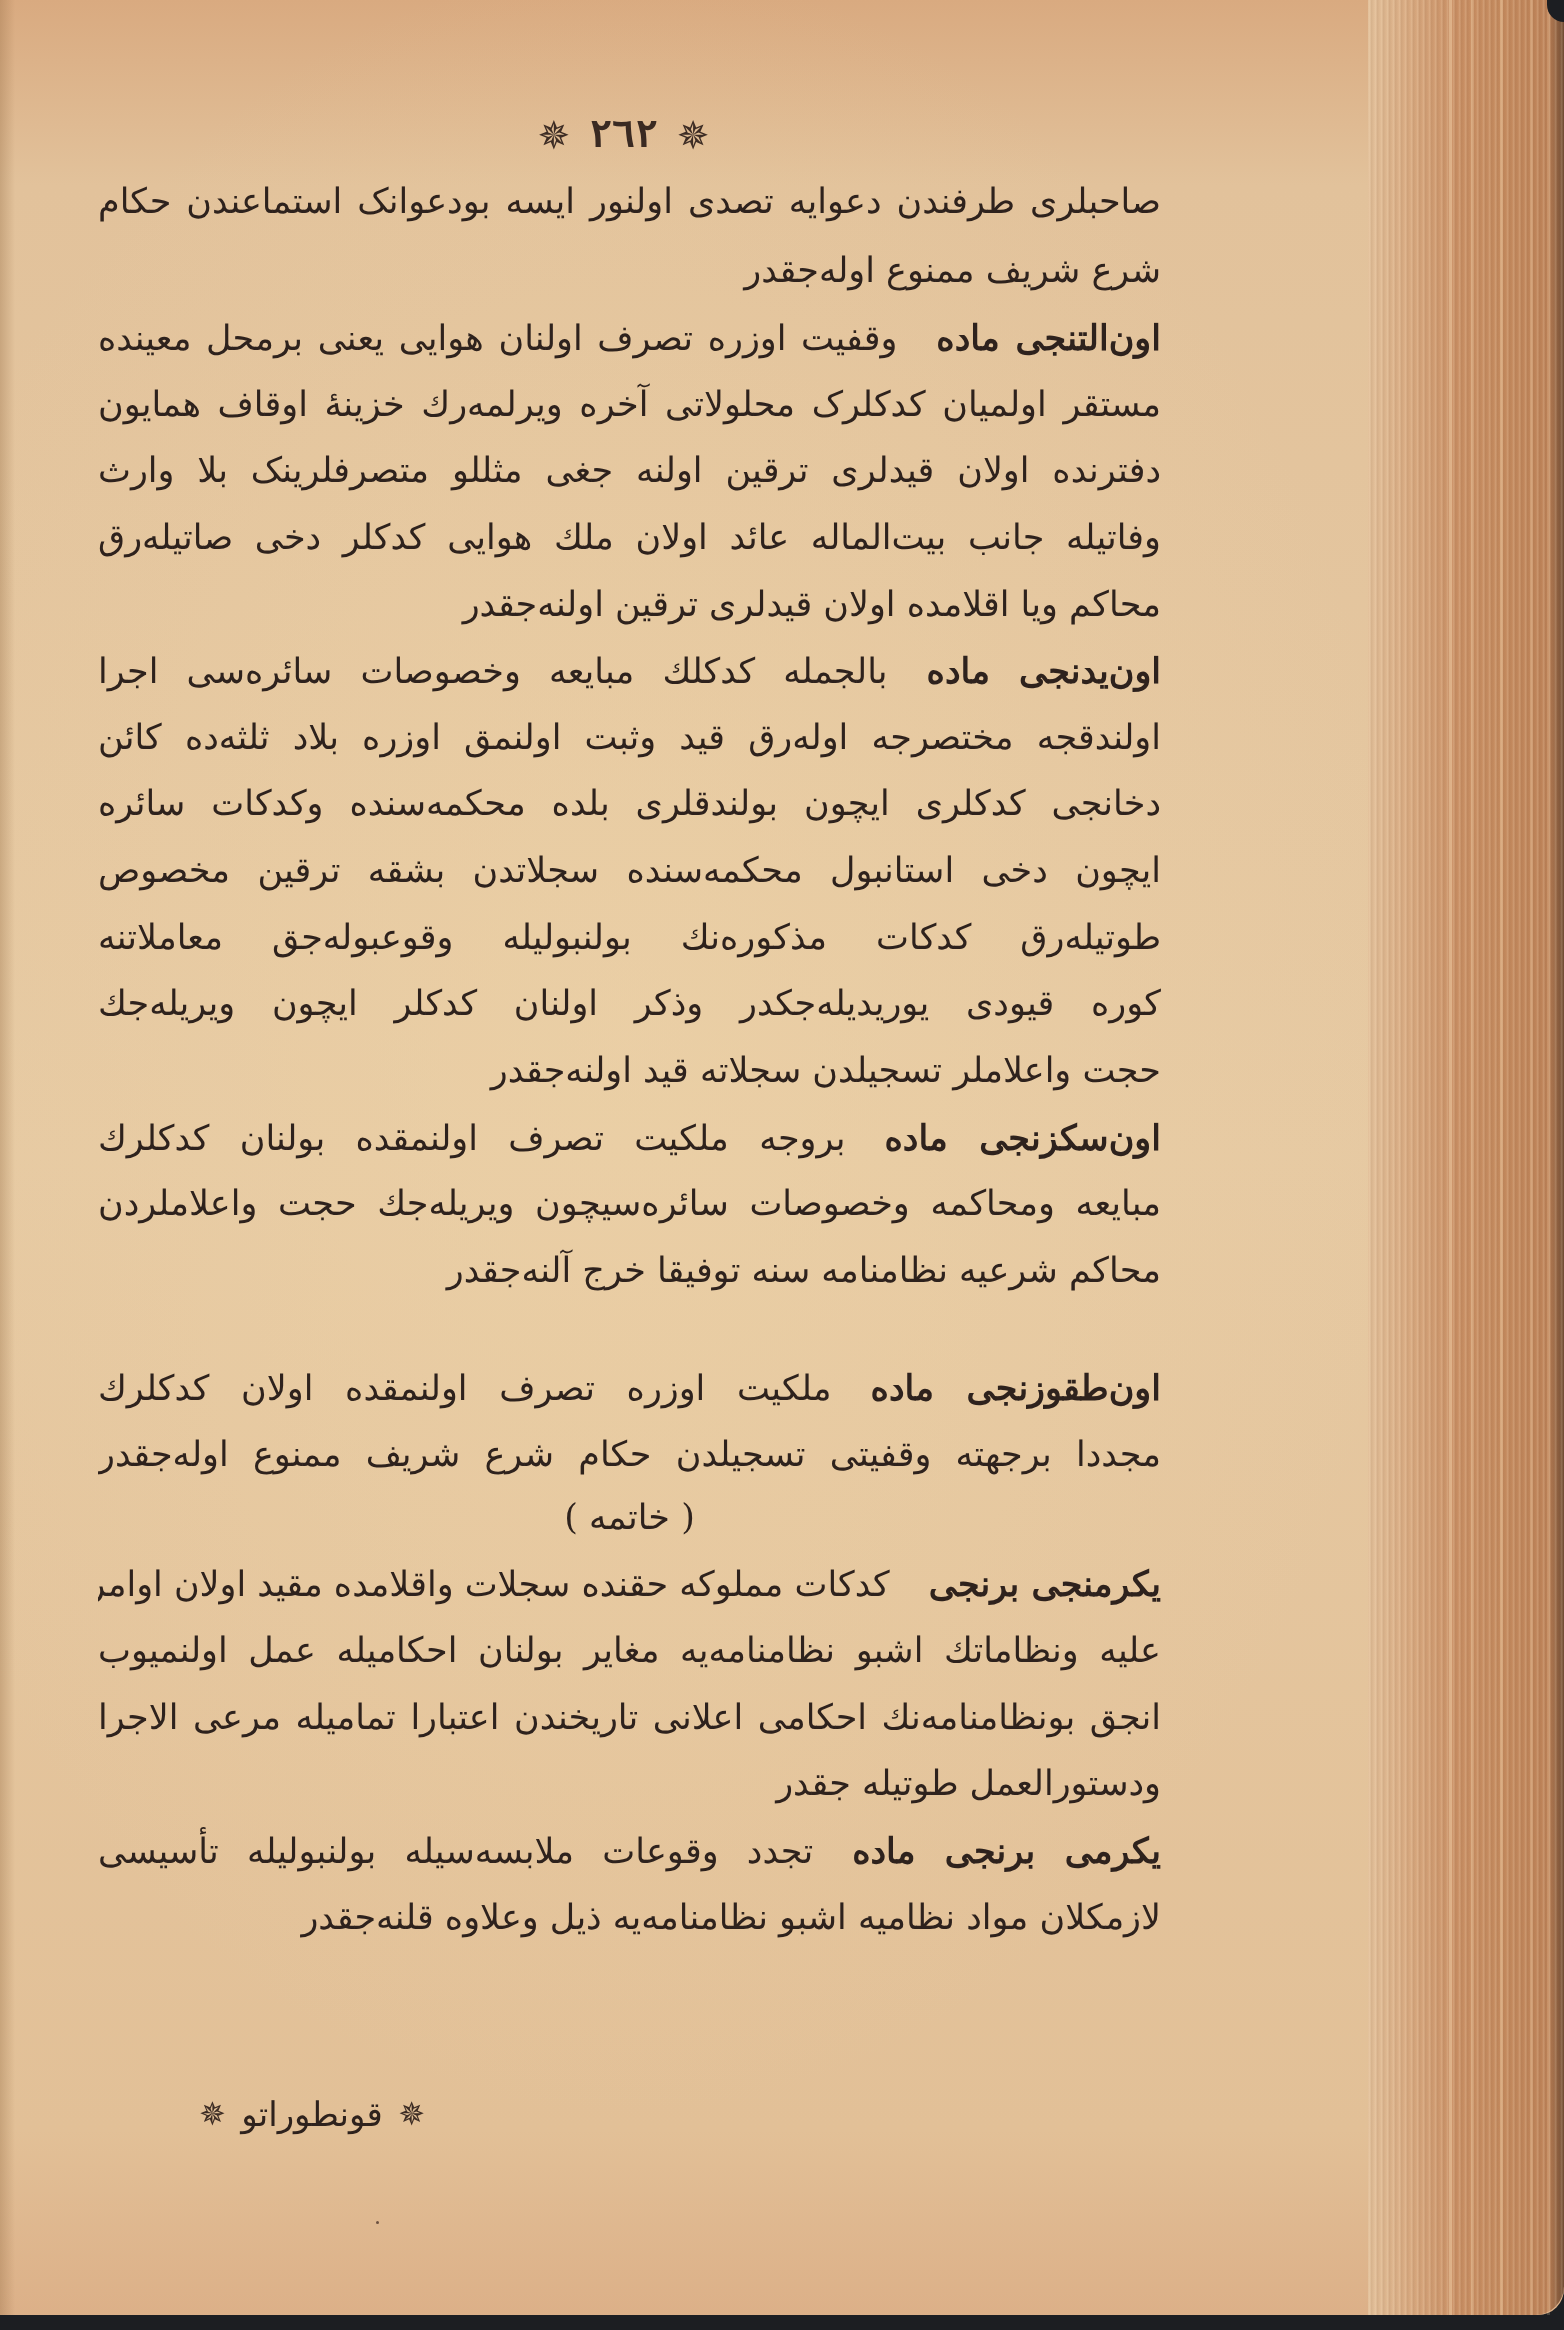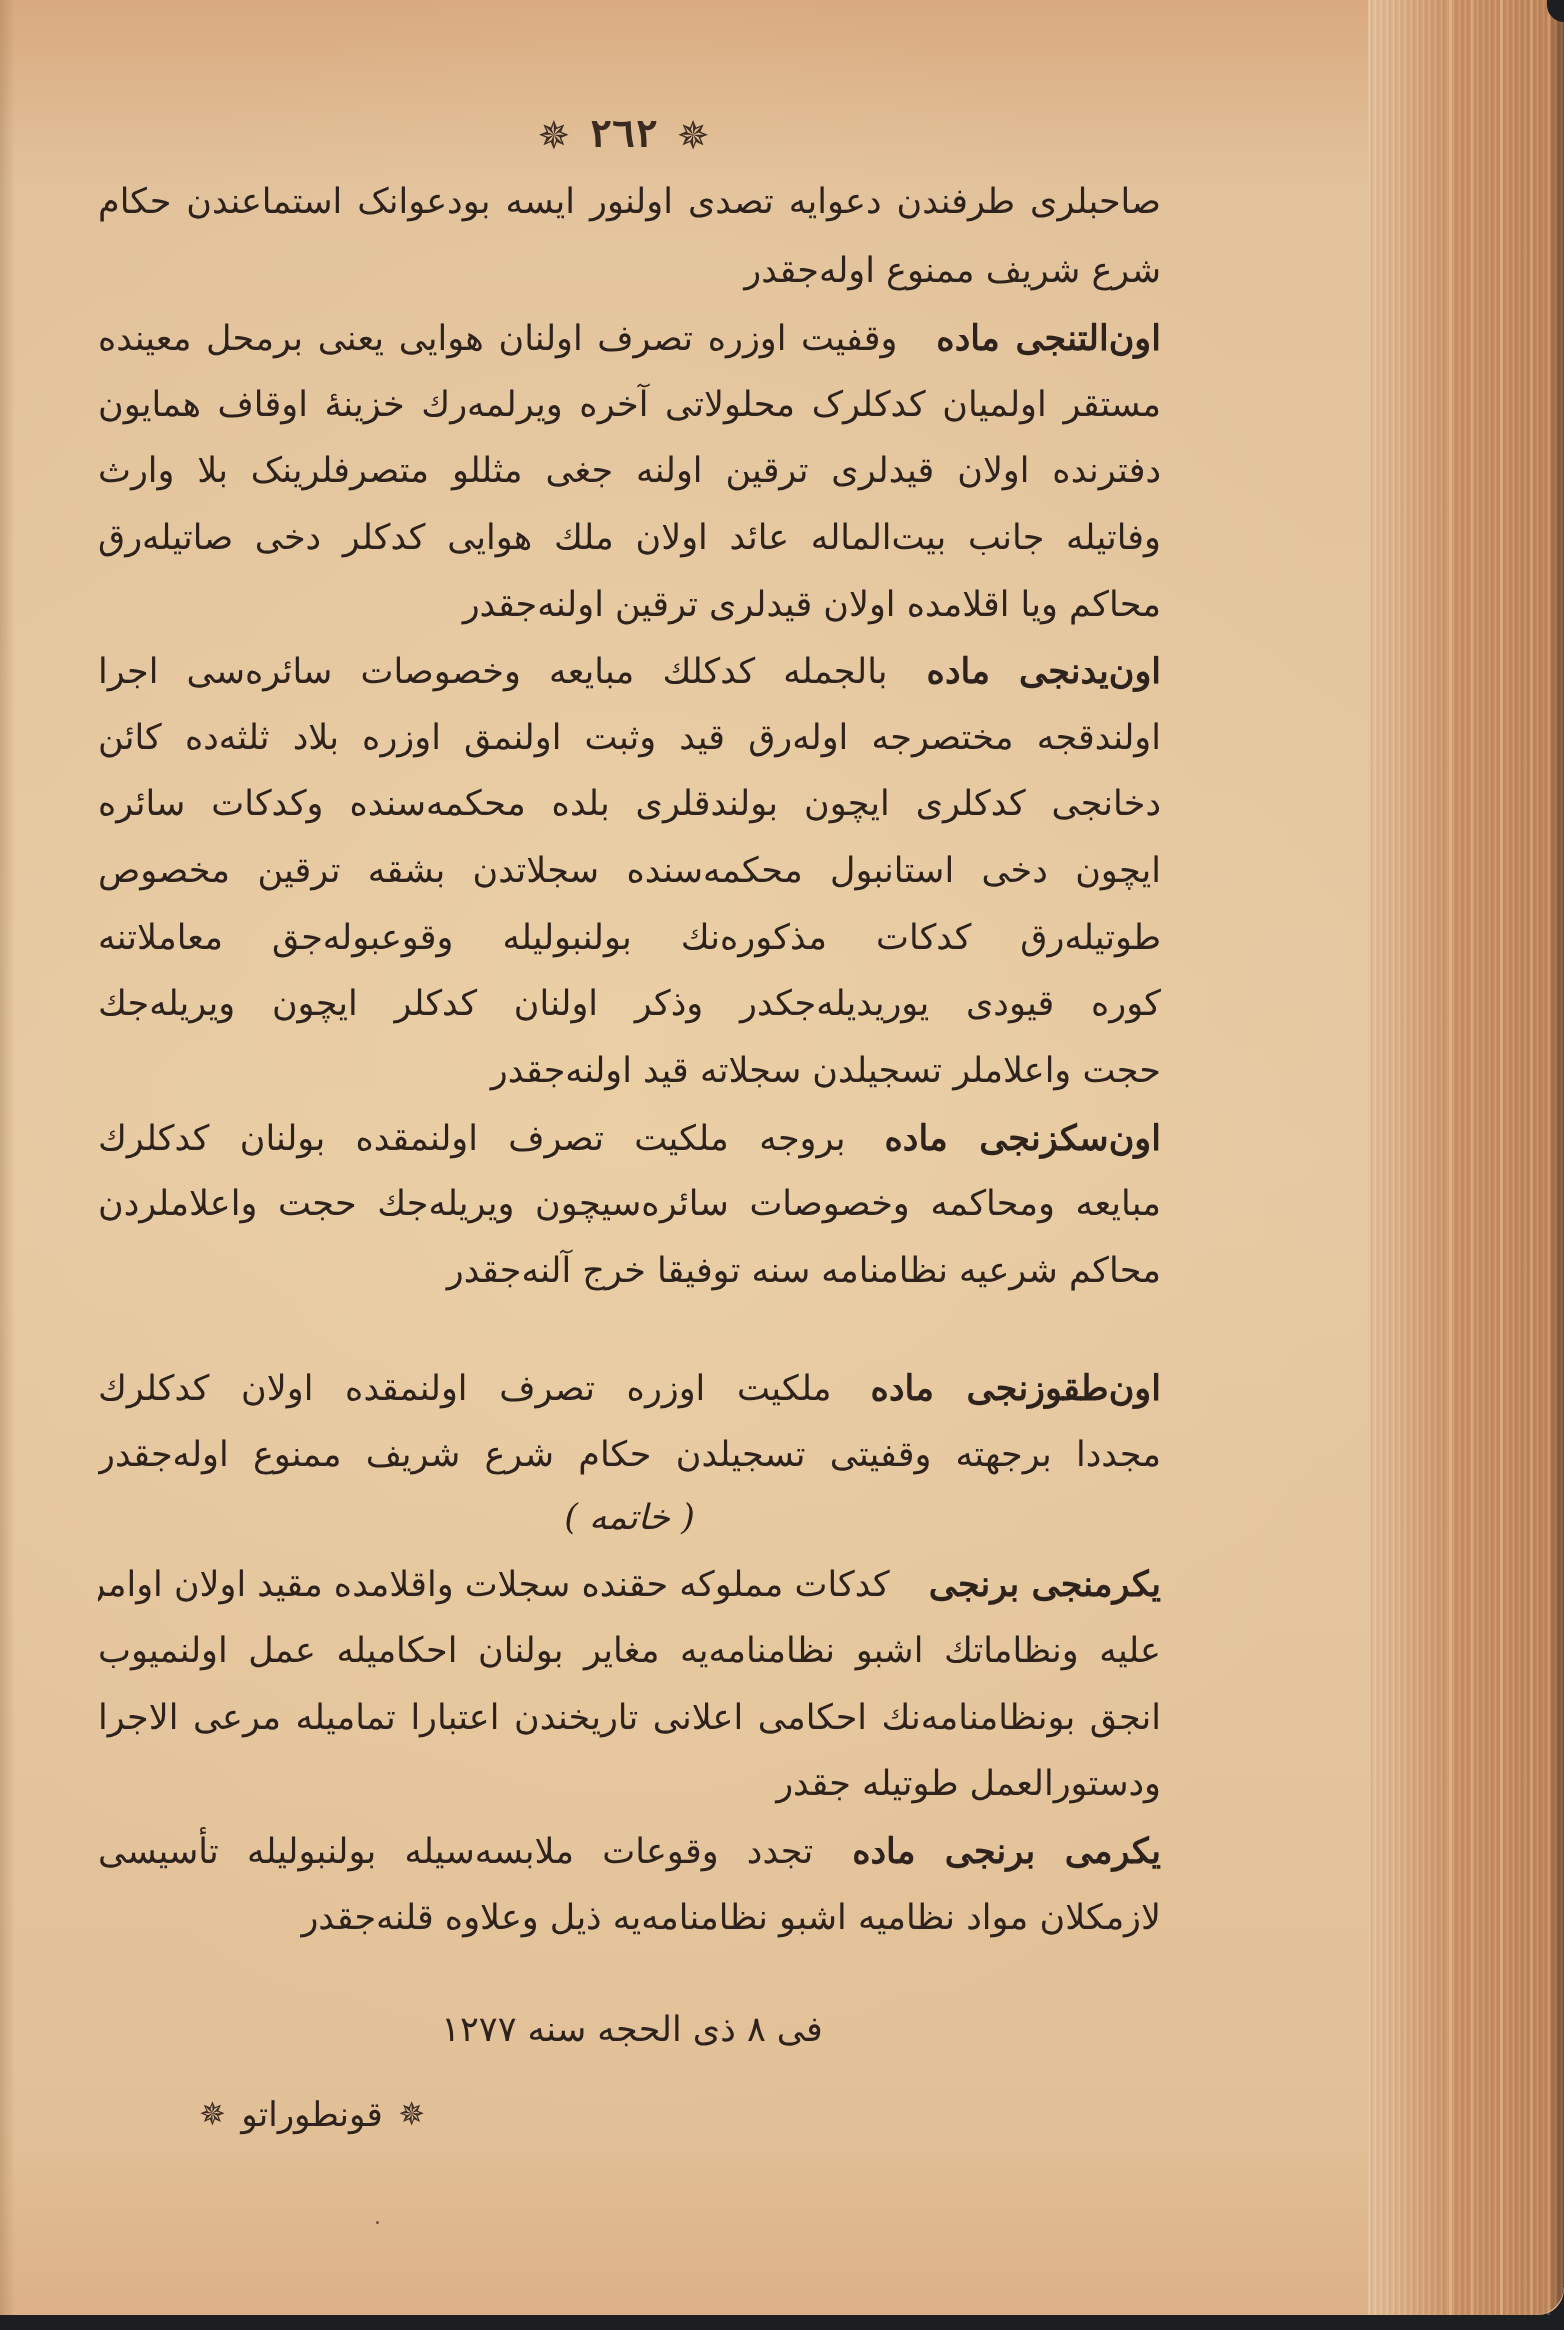--- a/index.html
+++ b/index.html
@@ -113,21 +113,20 @@
     unicode-bidi: plaintext;
     text-align: justify;
     text-align-last: justify;
   }
   .line.short {
     text-align-last: right;
   }
   .line.center {
     text-align: center;
     text-align-last: center;
-    font-style: italic;
   }
   .article-label {
     font-weight: bold;
   }
   .gap { display: inline-block; width: 39px; }
 
   .date-line {
     position: absolute;
     top: 1995px;
     left: 410px;
@@ -203,21 +202,20 @@
 
     <div class="line" style="top:1550px"><span class="article-label">یکرمنجی برنجی</span><span class="gap"></span><span>کدکات مملوکه حقنده سجلات واقلامده مقید اولان اوامر</span></div>
     <div class="line" style="top:1617px"><span>علیه ونظاماتك اشبو نظامنامه‌یه مغایر بولنان احکامیله عمل اولنمیوب</span></div>
     <div class="line" style="top:1684px"><span>انجق بونظامنامه‌نك احکامی اعلانی تاریخندن اعتبارا تمامیله مرعی الاجرا</span></div>
     <div class="line short" style="top:1750px"><span>ودستورالعمل طوتیله جقدر</span></div>
 
     <div class="line" style="top:1817px"><span class="article-label">یکرمی برنجی ماده</span><span class="gap"></span><span>تجدد وقوعات ملابسه‌سیله بولنبولیله تأسیسی</span></div>
     <div class="line short" style="top:1884px"><span>لازمکلان مواد نظامیه اشبو نظامنامه‌یه ذیل وعلاوه قلنه‌جقدر</span></div>
   </div>
 
-  <div class="date-line">فی ٨ ذی الحجه سنه ١٢٧٧</div>
 
   <div class="signature">
     <span class="ornament">✵</span>
     <span>قونطوراتو</span>
     <span class="ornament">✵</span>
   </div>
 
   <div class="speck" style="left:376px; top:2221px;"></div>
   <div class="speck" style="left:1452px; top:120px; width:1.7px;"></div>
 </div>

